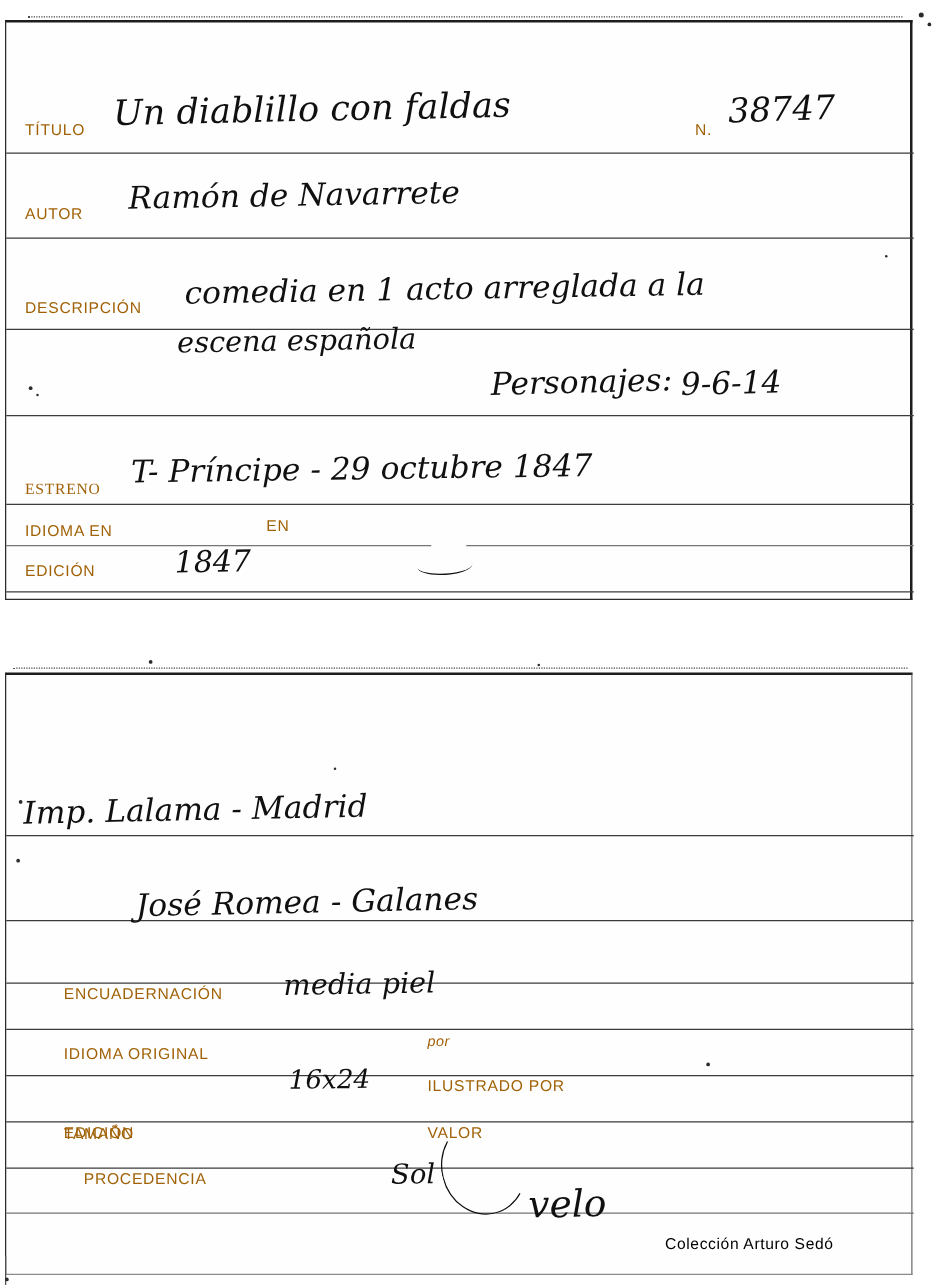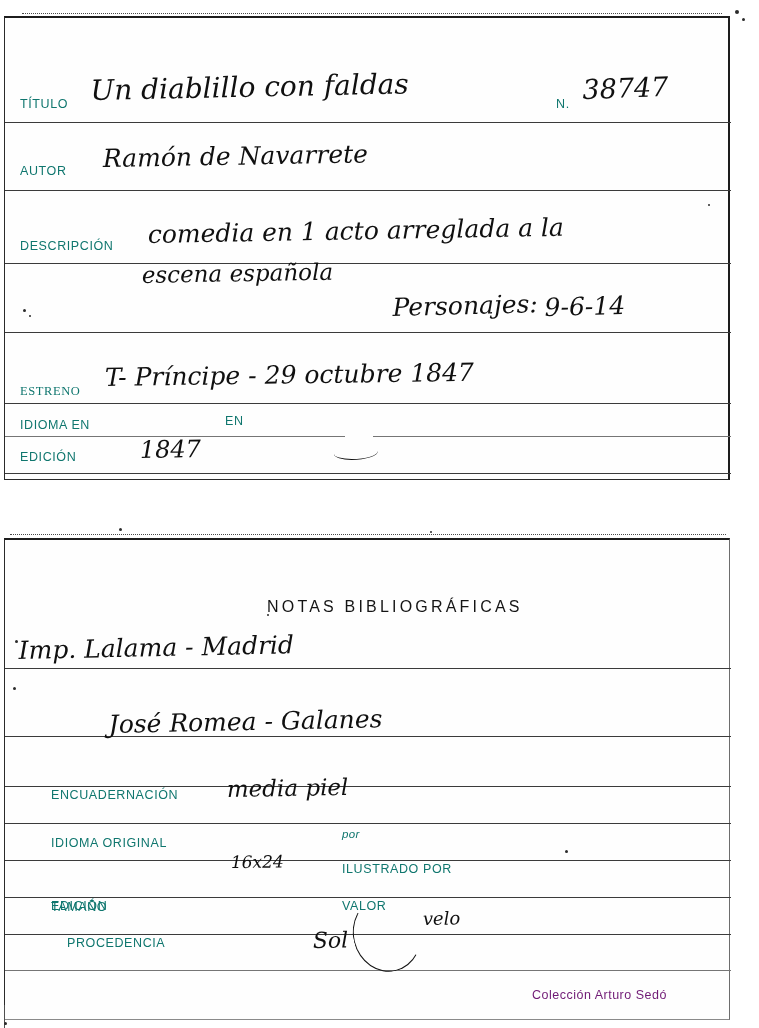--- a/index.html
+++ b/index.html
@@ -54,21 +54,21 @@
     height: 0;
     border-top: 1px solid #3b3b3b;
   }
   .rule.light { border-top: 1px solid #757575; }
 
   
   .flabel {
     position: absolute;
     font-size: 12.5px;
     letter-spacing: 0.6px;
-    color: #0f766e;
+    color: #a16207;
     white-space: nowrap;
     font-family: "Liberation Sans", sans-serif;
   }
   .flabel.small { font-size: 11.5px; letter-spacing: 0.4px; font-style: italic; }
 
   
   .hand {
     position: absolute;
     font-family: "DejaVu Serif", serif;
     font-style: italic;
@@ -83,21 +83,21 @@
     font-size: 16px;
     letter-spacing: 3.2px;
     color: #141414;
     font-family: "Liberation Sans", sans-serif;
   }
 
   .collection {
     position: absolute;
     font-size: 12.5px;
     letter-spacing: 0.5px;
-    color: #701a75;
+    color: #000000;
     font-family: "Liberation Sans", sans-serif;
   }
 
   
   .speck {
     position: absolute;
     background: #2b2b2b;
     border-radius: 50%;
   }
   .dashline {
@@ -148,21 +148,21 @@
     <div class="rule light" style="top:418px; width:340px;"></div>
     <div class="rule light" style="top:418px; left:368px; width:358px;"></div>
     <div class="rule" style="top:455px;  width:726px;"></div>
 
     <div class="flabel" style="left:15px; top:79px;">TÍTULO</div>
     <div class="flabel" style="left:15px; top:146px;">AUTOR</div>
     <div class="flabel" style="left:15px; top:221px;">DESCRIPCIÓN</div>
     <div class="flabel" style="left:15px; top:366px;font-family:Liberation Serif, serif;">ESTRENO</div>
     <div class="flabel" style="left:15px; top:400px;">IDIOMA EN</div>
     <div class="flabel" style="left:15px; top:432px;">EDICIÓN</div>
-    <div class="flabel" style="left:220px; top:396px;">EN</div>
+    <div class="flabel" style="left:208px; top:396px;">EN</div>
     <div class="flabel" style="left:551px; top:79px;">N.</div>
 
     <div class="hand" style="left:86px; top:56px; font-size:28px; transform:rotate(-1.2deg);">Un diablillo con faldas</div>
     <div class="hand" style="left:578px; top:56px; font-size:27px; transform:rotate(-2deg);">38747</div>
 
     <div class="hand" style="left:98px; top:126px; font-size:25px; transform:rotate(-1deg);">Ramón de Navarrete</div>
 
     <div class="hand" style="left:143px; top:202px; font-size:25px; transform:rotate(-1deg);">comedia en 1 acto arreglada a la</div>
     <div class="hand" style="left:137px; top:244px; font-size:23px; transform:rotate(-1deg);">escena española</div>
 
@@ -179,21 +179,20 @@
     <div class="speck" style="left:24px; top:297px; width:2px; height:2px;"></div>
     <div class="speck" style="left:703px; top:186px; width:2px; height:2px;"></div>
   </div>
 
   <div class="dashline" style="left:10px; top:534px; width:716px;"></div>
   <div class="speck" style="left:119px; top:528px; width:3px; height:3px;"></div>
   <div class="speck" style="left:430px; top:531px; width:2px; height:2px;"></div>
 
   <div class="card bottom">
 
-    <div class="notes-title" style="left:262px; top:58px;">NOTAS BIBLIOGRÁFICAS</div>
 
     <div class="rule" style="top:128px; width:726px;"></div>
     <div class="rule" style="top:196px; width:726px;"></div>
     <div class="rule" style="top:246px; width:726px;"></div>
     <div class="rule" style="top:283px; width:726px;"></div>
     <div class="rule" style="top:320px; width:726px;"></div>
     <div class="rule" style="top:357px; width:726px;"></div>
     <div class="rule" style="top:394px; width:726px;"></div>
     <div class="rule light" style="top:430px; width:726px;"></div>
 
@@ -204,23 +203,23 @@
     <div class="flabel" style="left:46px; top:296px;">IDIOMA ORIGINAL</div>
     <div class="flabel" style="left:46px; top:340px;margin-top:20px;">TAMAÑO</div>
     <div class="flabel" style="left:46px; top:359px;">EDICIÓN</div>
     <div class="flabel" style="left:62px; top:396px;">PROCEDENCIA</div>
 
     <div class="flabel small" style="left:337px; top:288px;">por</div>
     <div class="flabel" style="left:337px; top:322px;">ILUSTRADO POR</div>
     <div class="flabel" style="left:337px; top:359px;">VALOR</div>
 
     <div class="hand" style="left:222px; top:236px; font-size:23px; transform:rotate(-1deg);">media piel</div>
-    <div class="hand" style="left:226px; top:312px; font-size:17px; transform:rotate(-0.6deg);">16x24</div>
+    <div class="hand" style="left:226px; top:312px; font-size:21px; transform:rotate(-0.6deg);">16x24</div>
     <div class="hand" style="left:308px; top:388px; font-size:22px; transform:rotate(-1deg);">Sol</div>
-    <div class="hand" style="left:418px; top:368px; font-size:18px; transform:rotate(-1deg);">velo</div>
+    <div class="hand" style="left:418px; top:407px; font-size:30px; transform:rotate(-1deg);">velo</div>
 
     <div class="loop" style="left:348px; top:356px; width:66px; height:74px; transform:rotate(-14deg);"></div>
 
     <div class="collection" style="left:527px; top:448px;">Colección Arturo Sedó</div>
 
     <div class="speck" style="left:10px; top:100px; width:3px; height:3px;"></div>
     <div class="speck" style="left:8px;  top:147px; width:3px; height:3px;"></div>
     <div class="speck" style="left:560px; top:310px; width:3px; height:3px;"></div>
     <div class="speck" style="left:262px; top:74px;  width:2px; height:2px;"></div>
   </div>

